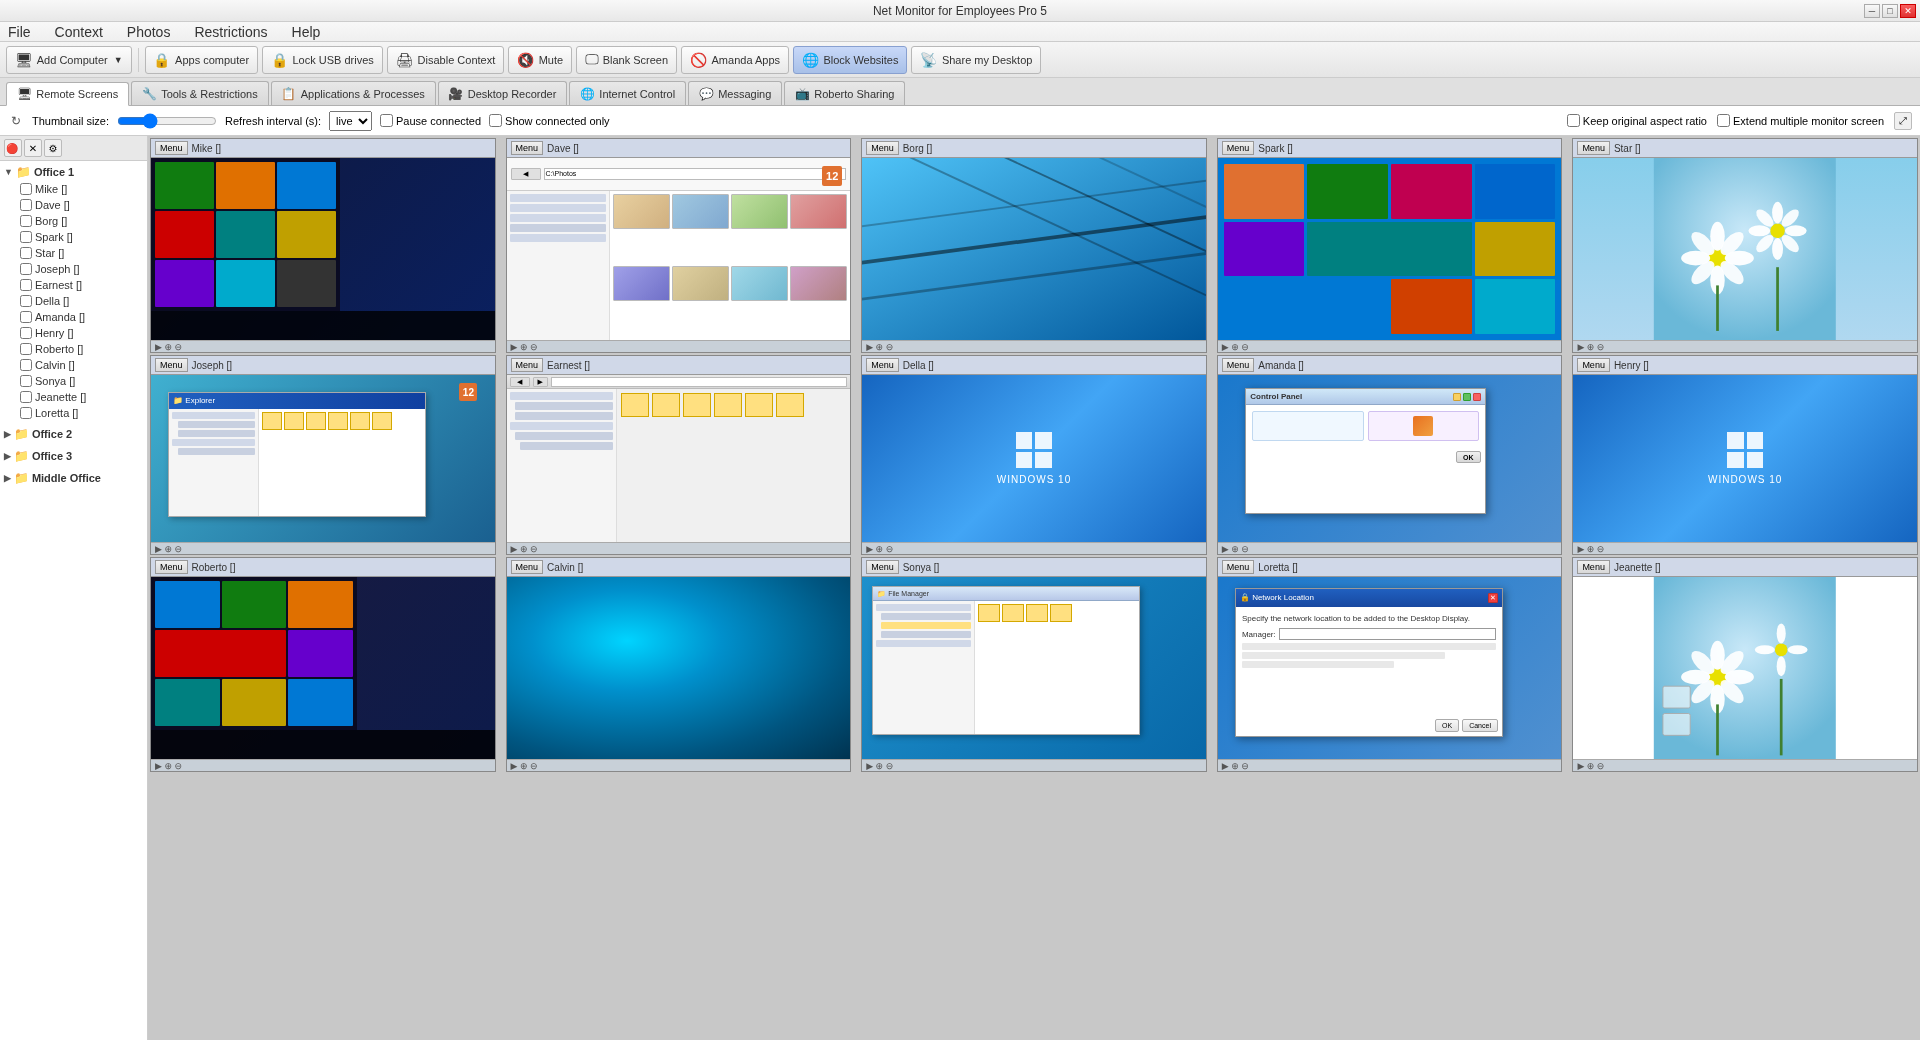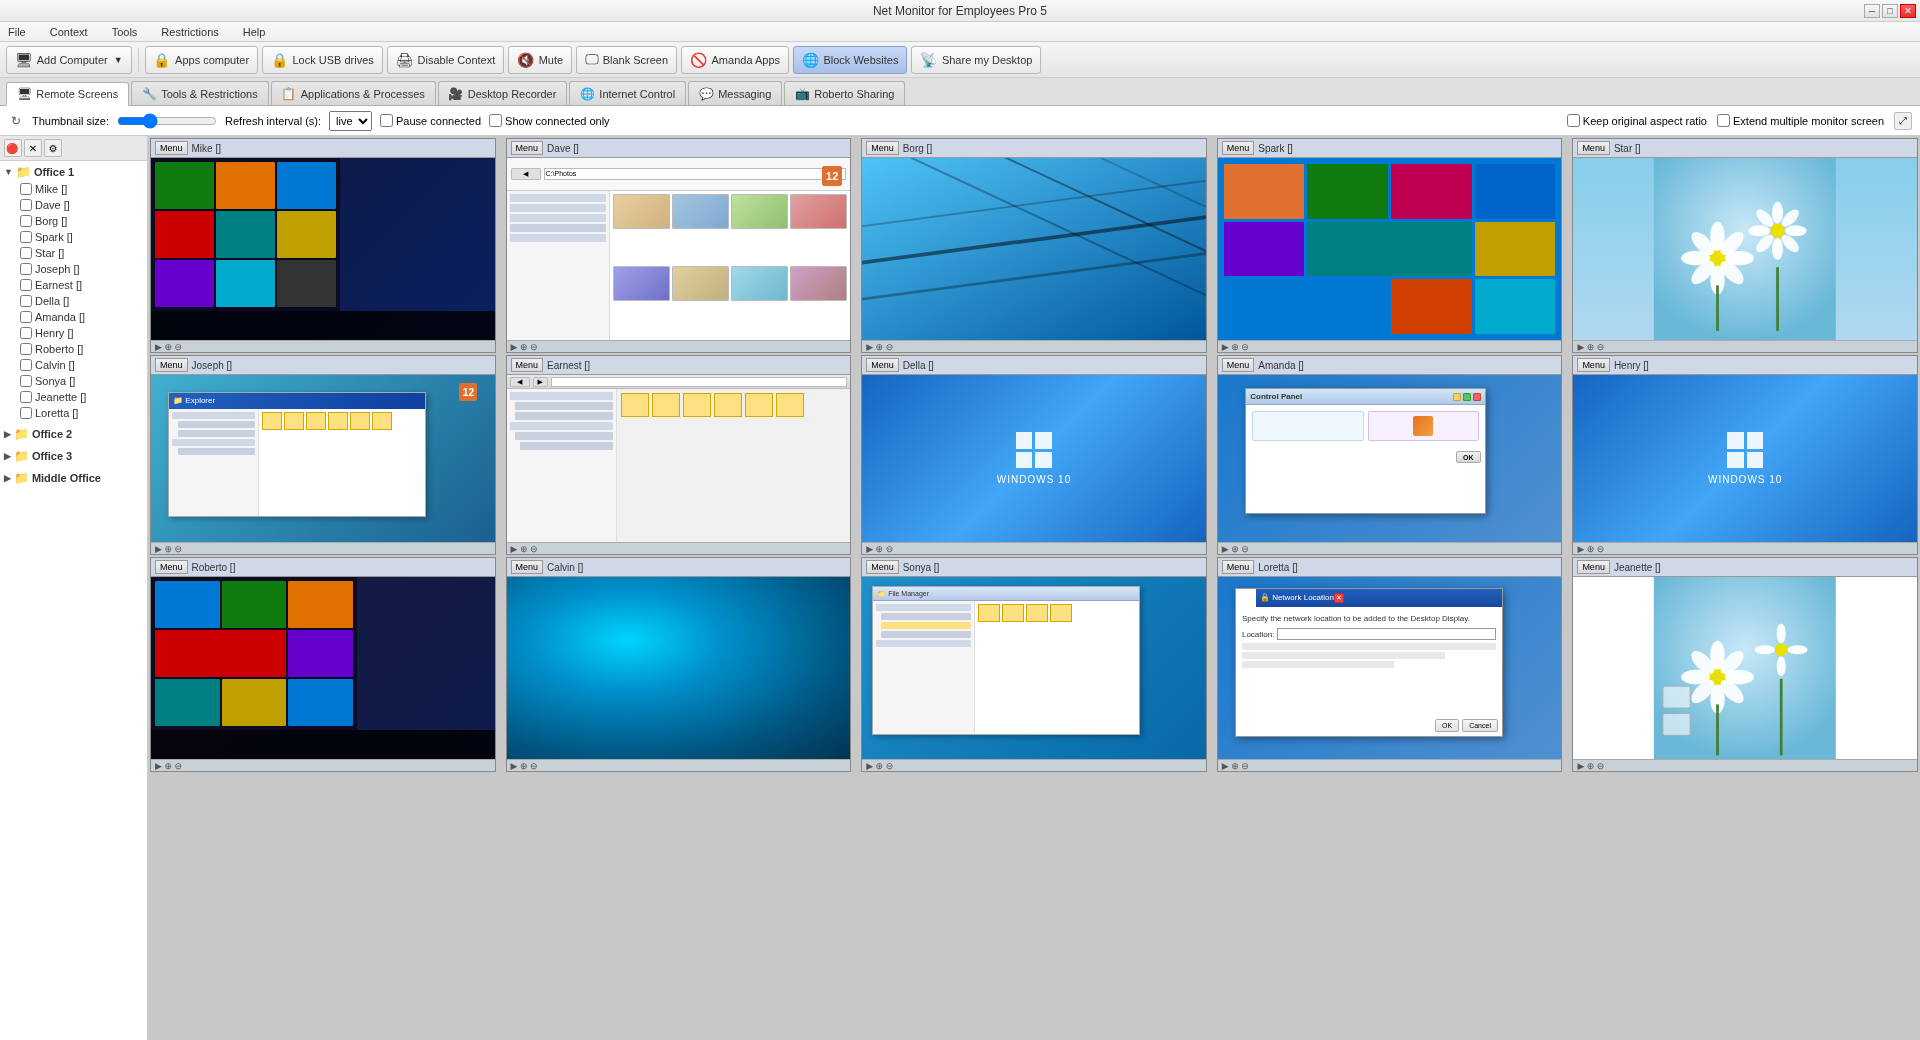--- a/index.html
+++ b/index.html
@@ -34,21 +34,21 @@
     
     #menu-bar {
       background: linear-gradient(to bottom, #f8f8f8, #efefef);
       border-bottom: 1px solid #ccc;
       height: 20px;
       display: flex;
       align-items: center;
       padding: 0 4px;
       gap: 16px;
     }
-    .menu-item { font-size: 11px; color: #333; cursor: pointer; padding: 2px 4px; }
+    .menu-item { font-size: 14px; color: #333; cursor: pointer; padding: 2px 4px; }
 
     
     #toolbar {
       background: linear-gradient(to bottom, #f5f5f5, #e5e5e5);
       border-bottom: 1px solid #ccc;
       height: 36px;
       display: flex;
       align-items: center;
       padding: 0 6px;
       gap: 4px;
@@ -263,21 +263,21 @@
   <div class="win-controls">
     <div class="win-btn">─</div>
     <div class="win-btn">□</div>
     <div class="win-btn close">✕</div>
   </div>
 </div>
 
 <div id="menu-bar">
   <span class="menu-item">File</span>
   <span class="menu-item">Context</span>
-  <span class="menu-item">Tools</span>
+  <span class="menu-item">Photos</span>
   <span class="menu-item">Restrictions</span>
   <span class="menu-item">Help</span>
 </div>
 
 <div id="toolbar">
   <div class="toolbar-btn">
     <span class="icon">🖥</span>
     <span>Add Computer</span>
     <span class="arrow-down">▼</span>
   </div>
@@ -890,30 +890,30 @@
       </div>
 
       <div class="grid-cell">
         <div class="cell-header">
           <button class="cell-menu-btn">Menu</button>
           <span class="cell-name">Loretta []</span>
         </div>
         <div class="cell-body" style="position:relative;">
           <div style="background:linear-gradient(135deg,#1a78cc 0%,#5090d0 100%);width:100%;height:100%;">
             <div style="position:absolute;top:6%;left:5%;width:78%;height:82%;background:white;border:1px solid #999;box-shadow:2px 2px 8px rgba(0,0,0,0.4);">
-              <div style="height:18px;background:linear-gradient(to bottom,#2060c0,#1848a0);display:flex;align-items:center;padding:0 4px;margin-left:20px;">
+              <div style="height:18px;background:linear-gradient(to bottom,#2060c0,#1848a0);display:flex;align-items:center;padding:0 4px;justify-content:space-between;">
                 <span style="color:white;font-size:8px;">🔒 Network Location</span>
                 <div style="display:flex;gap:1px;">
                   <div style="width:10px;height:10px;background:#f04040;border:1px solid #c03030;border-radius:1px;display:flex;align-items:center;justify-content:center;font-size:7px;color:white;">✕</div>
                 </div>
               </div>
               <div style="padding:6px;font-size:8px;color:#333;line-height:1.4;">
                 <div style="margin-bottom:4px;">Specify the network location to be added to the Desktop Display.</div>
                 <div style="display:flex;align-items:center;gap:3px;margin-bottom:3px;">
-                  <span>Location:</span>
+                  <span>Manager:</span>
                   <div style="flex:1;height:12px;background:white;border:1px solid #999;"></div>
                 </div>
                 <div style="height:7px;background:#e8e8e8;margin-bottom:2px;border-radius:1px;"></div>
                 <div style="height:7px;background:#e8e8e8;margin-bottom:2px;border-radius:1px;width:80%;"></div>
                 <div style="height:7px;background:#e8e8e8;border-radius:1px;width:60%;"></div>
               </div>
               <div style="position:absolute;bottom:4px;right:4px;display:flex;gap:3px;">
                 <div style="background:linear-gradient(to bottom,#f8f8f8,#e0e0e0);border:1px solid #aaa;padding:2px 6px;font-size:7px;cursor:pointer;border-radius:2px;">OK</div>
                 <div style="background:linear-gradient(to bottom,#f8f8f8,#e0e0e0);border:1px solid #aaa;padding:2px 6px;font-size:7px;cursor:pointer;border-radius:2px;">Cancel</div>
               </div>

